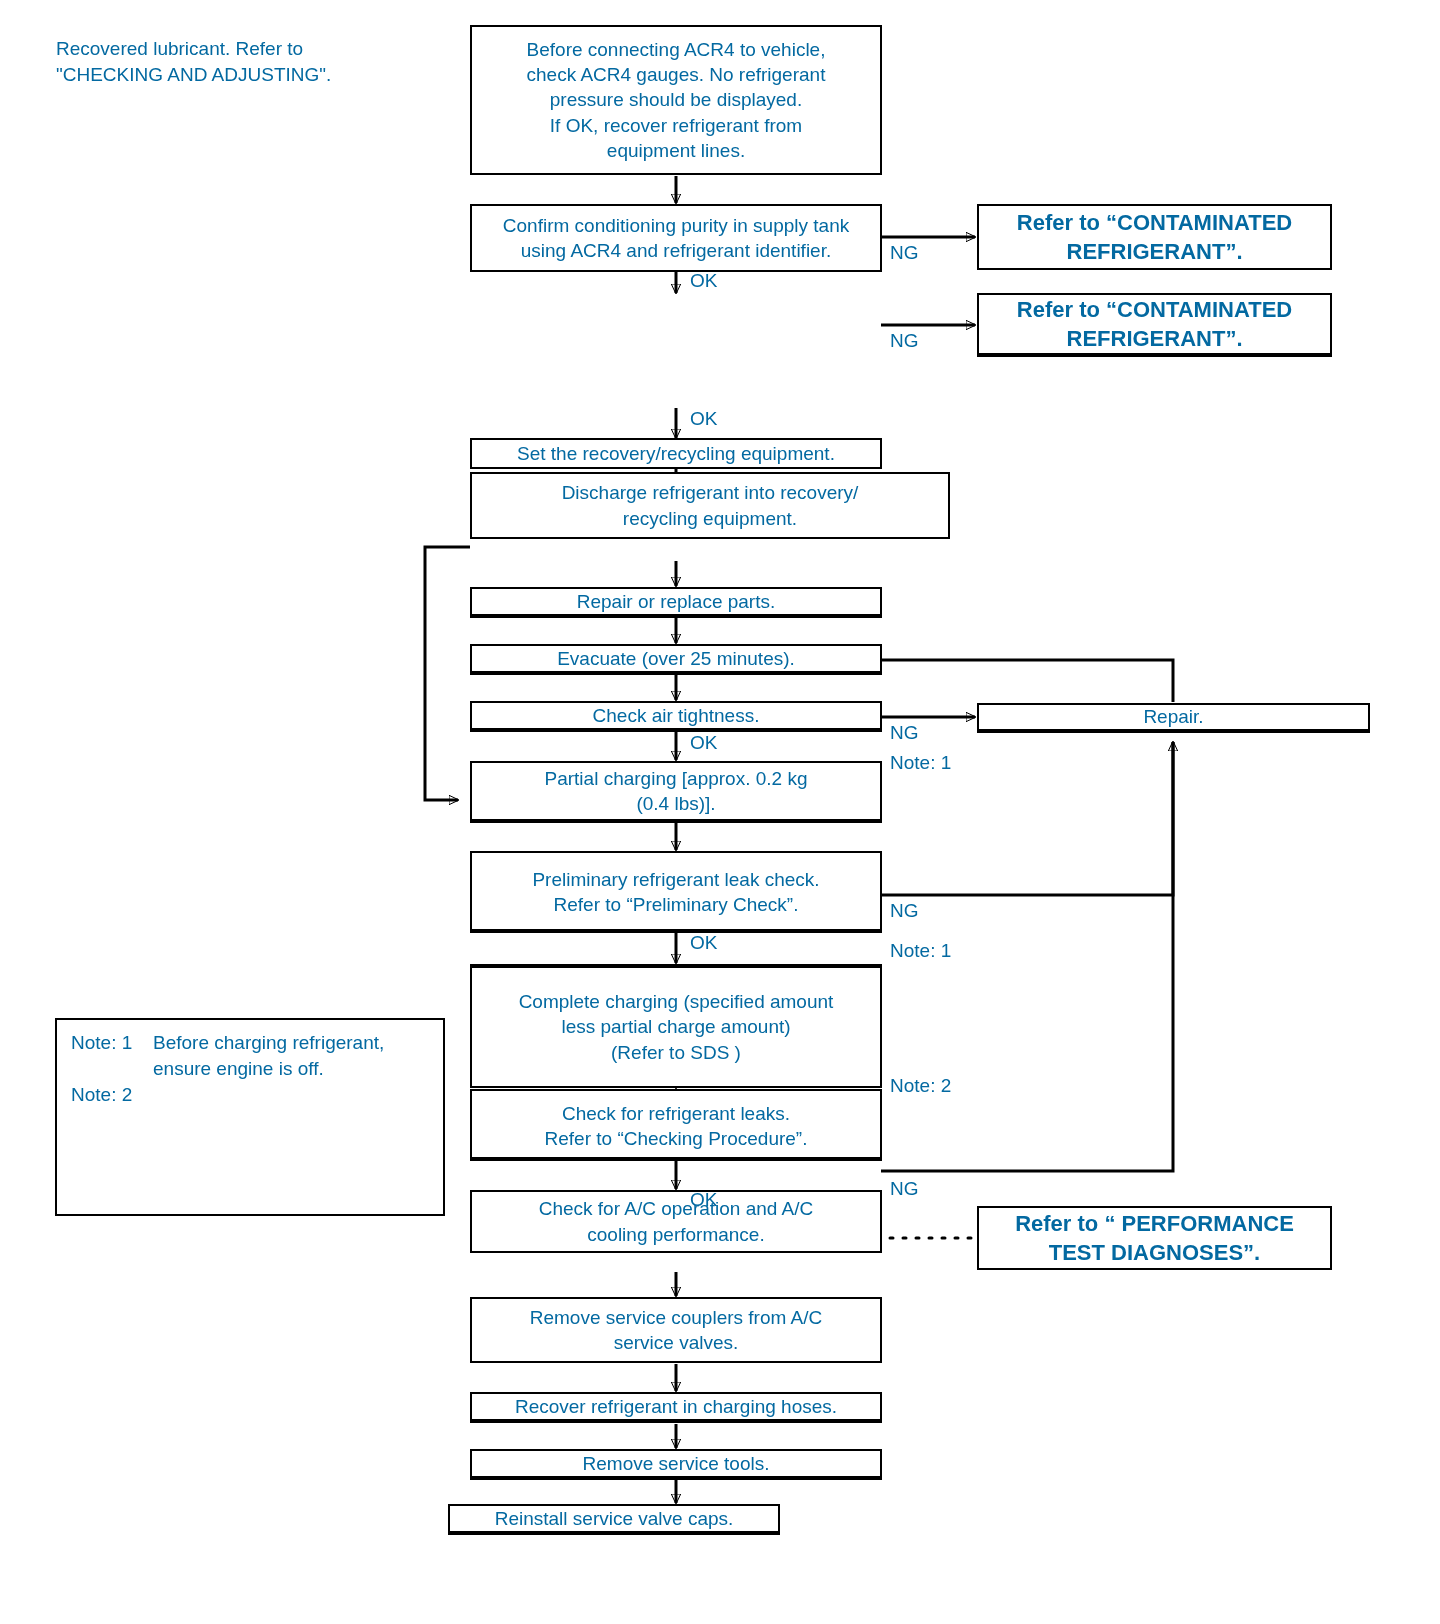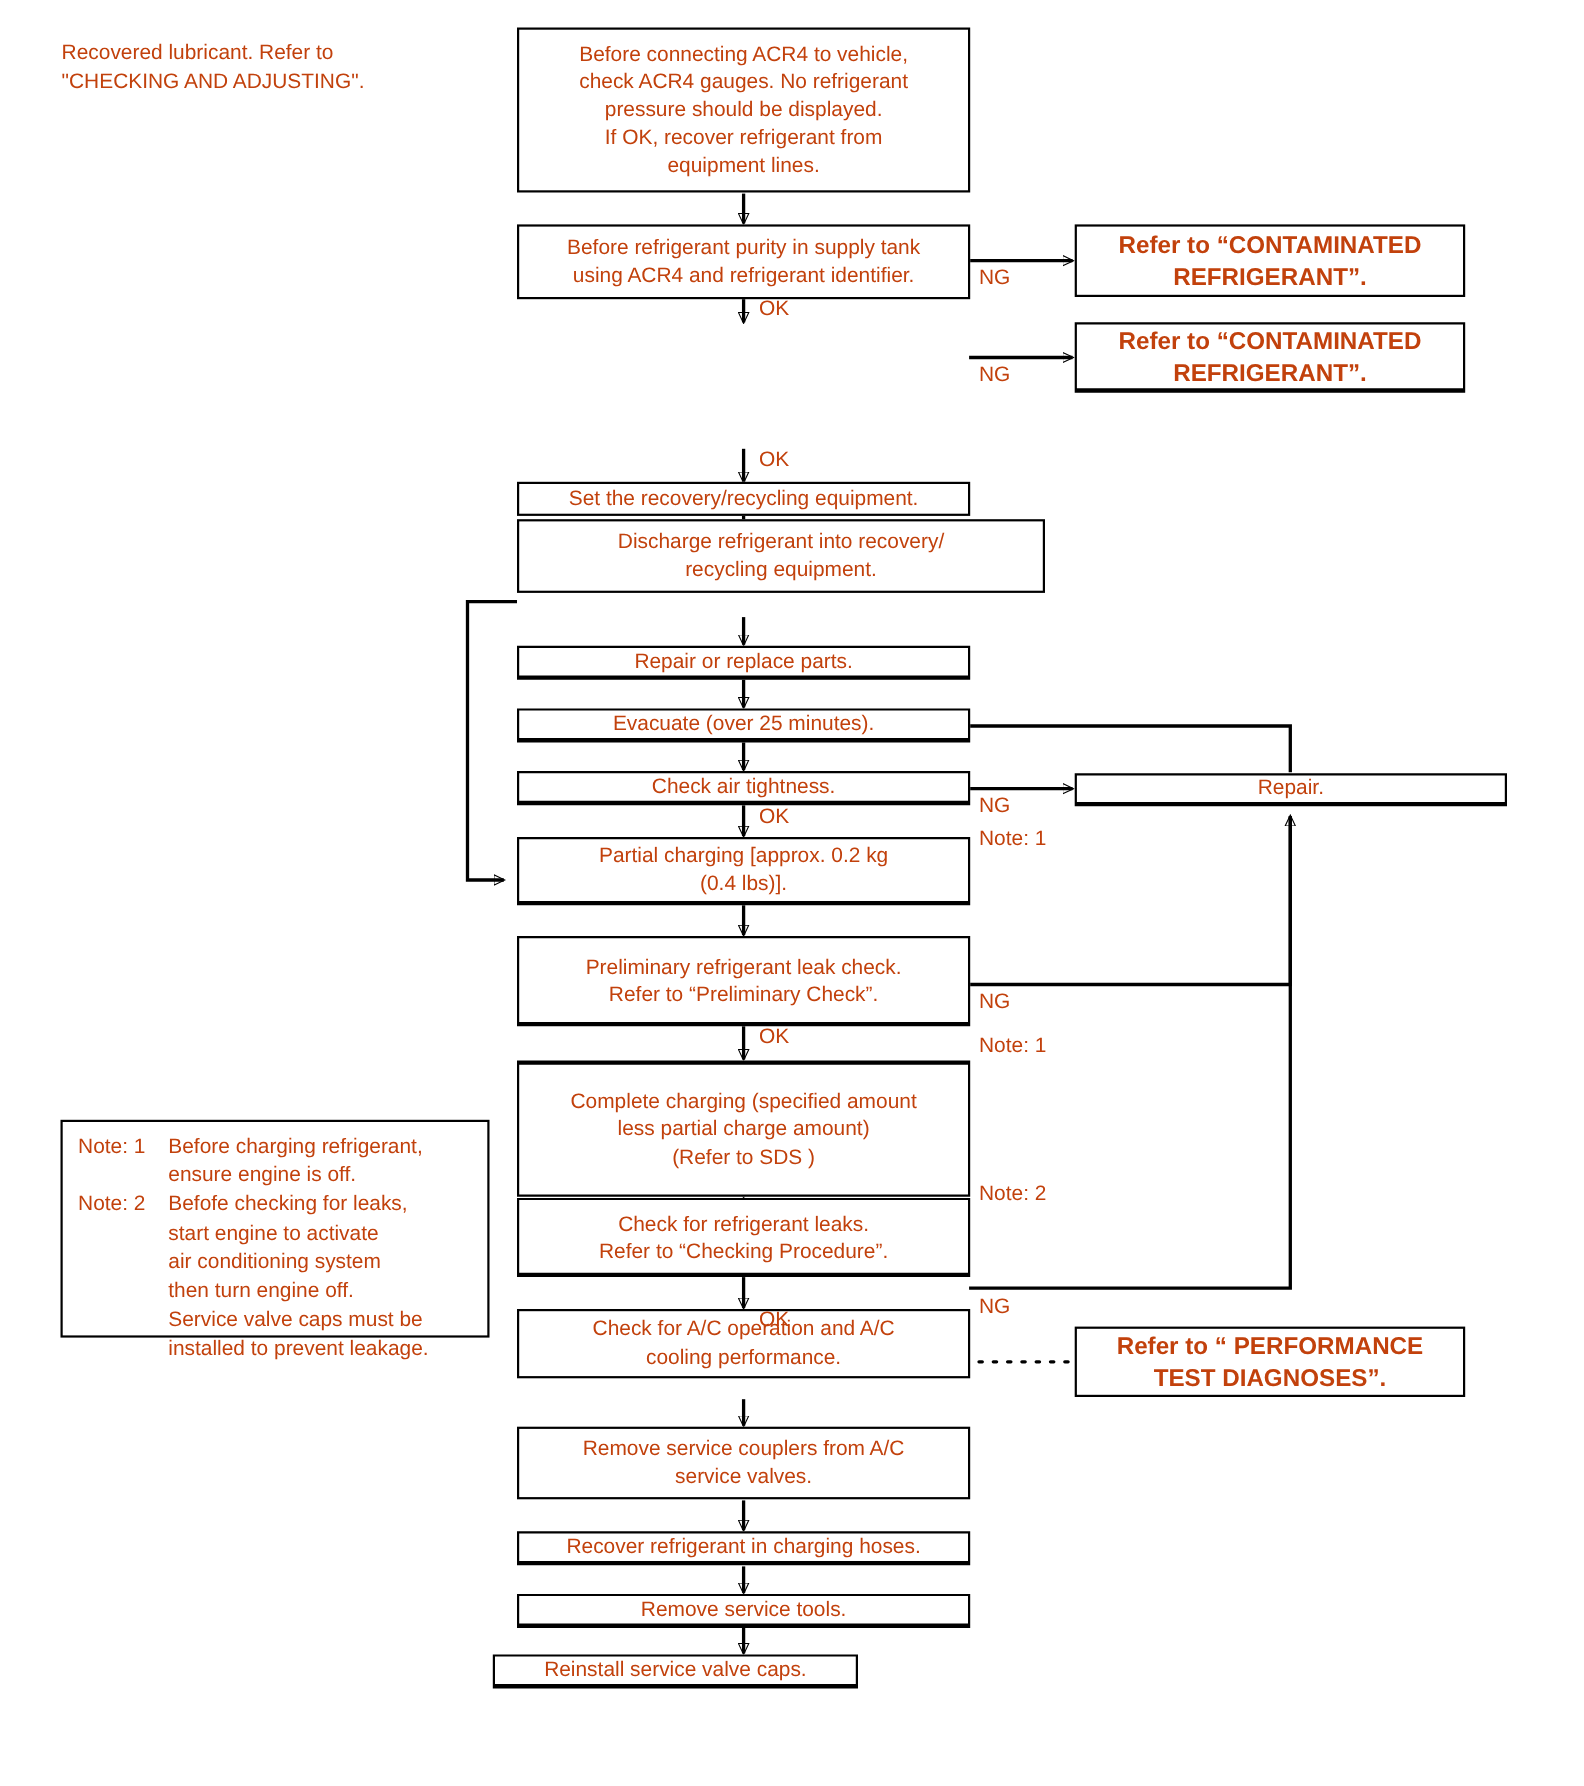--- a/index.html
+++ b/index.html
@@ -6,21 +6,21 @@
     margin: 0;
     padding: 0;
     background: #ffffff;
   }
   #page {
     position: relative;
     width: 1440px;
     height: 1624px;
     background: #ffffff;
     font-family: "Liberation Sans", sans-serif;
-    color: #c2410c;
+    color: #0369a1;
     overflow: hidden;
   }
   .box {
     position: absolute;
     box-sizing: border-box;
     border: 2px solid #000;
     background: #fff;
     display: flex;
     align-items: center;
     justify-content: center;
@@ -133,21 +133,21 @@
 
   <div class="plain" style="left:56px; top:36px; width:380px;">Recovered lubricant. Refer to
 "CHECKING AND ADJUSTING".</div>
 
   <div class="box" style="left:470px; top:25px; width:412px; height:150px;">Before connecting ACR4 to vehicle,
 check ACR4 gauges. No refrigerant
 pressure should be displayed.
 If OK, recover refrigerant from
 equipment lines.</div>
 
-  <div class="box" style="left:470px; top:204px; width:412px; height:68px;">Before refrigerant purity in supply tank
+  <div class="box" style="left:470px; top:204px; width:412px; height:68px;">Confirm conditioning purity in supply tank
 using ACR4 and refrigerant identifier.</div>
 
   <div class="box bold" style="left:977px; top:204px; width:355px; height:66px;">Refer to “CONTAMINATED
 REFRIGERANT”.</div>
 
 
   <div class="box bold thickbtm" style="left:977px; top:293px; width:355px; height:64px;">Refer to “CONTAMINATED
 REFRIGERANT”.</div>
 
   <div class="box" style="left:470px; top:438px; width:412px; height:31px;">Set the recovery/recycling equipment.</div>
@@ -220,22 +220,16 @@
   <div class="lbl" style="left:690px; top:1189px;">OK</div>
 
   <div class="notesbox" style="left:55px; top:1018px; width:390px; height:198px;">
     <div class="note-row">
       <div class="note-key">Note: 1</div>
       <div class="note-body" style="white-space:pre-line;">Before charging refrigerant,
 ensure engine is off.</div>
     </div>
     <div class="note-row">
       <div class="note-key">Note: 2</div>
-      <div class="note-body" style="white-space:pre-line;">Befofe checking for leaks,
-start engine to activate
-air conditioning system
-then turn engine off.
-Service valve caps must be
-installed to prevent leakage.</div>
     </div>
   </div>
 
 </div>
 
 </body></html>

